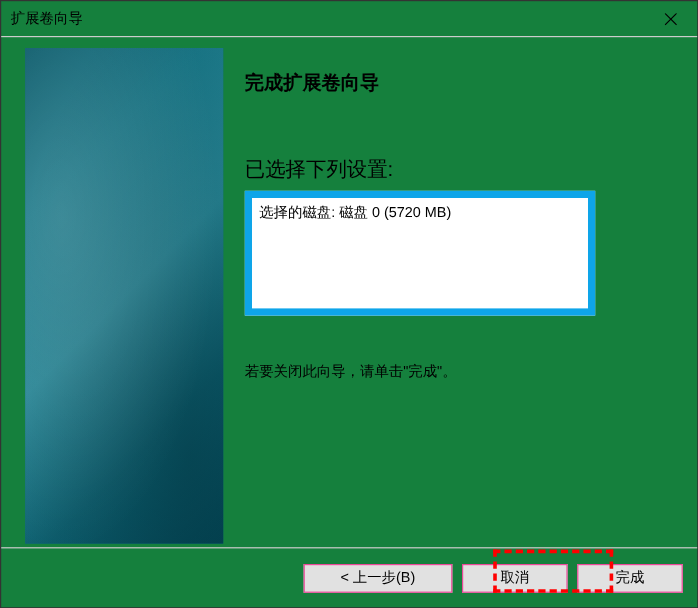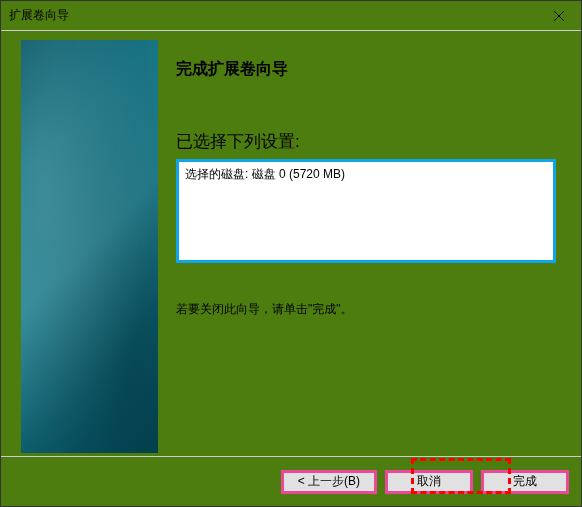--- a/index.html
+++ b/index.html
@@ -9,21 +9,21 @@
     }
     body {
       font-family: "Microsoft YaHei", "SimSun", Arial, sans-serif;
       font-size: 12px;
       background: #fff;
     }
     .window {
       width: 582px;
       height: 507px;
       border: 1px solid #333;
-      background: #4d7c0f;
+      background: #15803d;
       display: flex;
       flex-direction: column;
       position: relative;
     }
     .titlebar {
       height: 30px;
       display: flex;
       align-items: center;
       justify-content: space-between;
       border-bottom: 1px solid #ccc;
@@ -78,23 +78,23 @@
       font-weight: bold;
       color: #000;
       margin-top: 8px;
       margin-bottom: 50px;
     }
     .settings-label {
       font-size: 17px;
       margin-bottom: 6px;
     }
     .settings-box {
-      width: 380px;
+      width: 292px;
       height: 104px;
-      border: 3px solid #0ea5e9;
+      border: 6px solid #0ea5e9;
       background: #fff;
       padding: 4px 6px;
       font-size: 12px;
       color: #000;
     }
     .instruction {
       font-size: 12px;
       margin-top: 38px;
     }
     .button-bar {
@@ -102,26 +102,26 @@
       border-top: 1px solid #ccc;
       display: flex;
       align-items: center;
       justify-content: flex-end;
       padding-right: 12px;
       gap: 8px;
     }
     .btn {
       min-width: 88px;
       height: 24px;
-      border: 3px solid #ec4899;
+      border: 1px solid #ec4899;
       background: #e1e1e1;
       font-size: 12px;
       font-family: inherit;
       cursor: pointer;
-      padding: 0 14px;
+      padding: 0 30px;
     }
     .highlight-box {
       position: absolute;
       border: 3px dashed #ff0000;
       pointer-events: none;
       left: 410px;
       top: 457px;
       width: 100px;
       height: 36px;
     }

